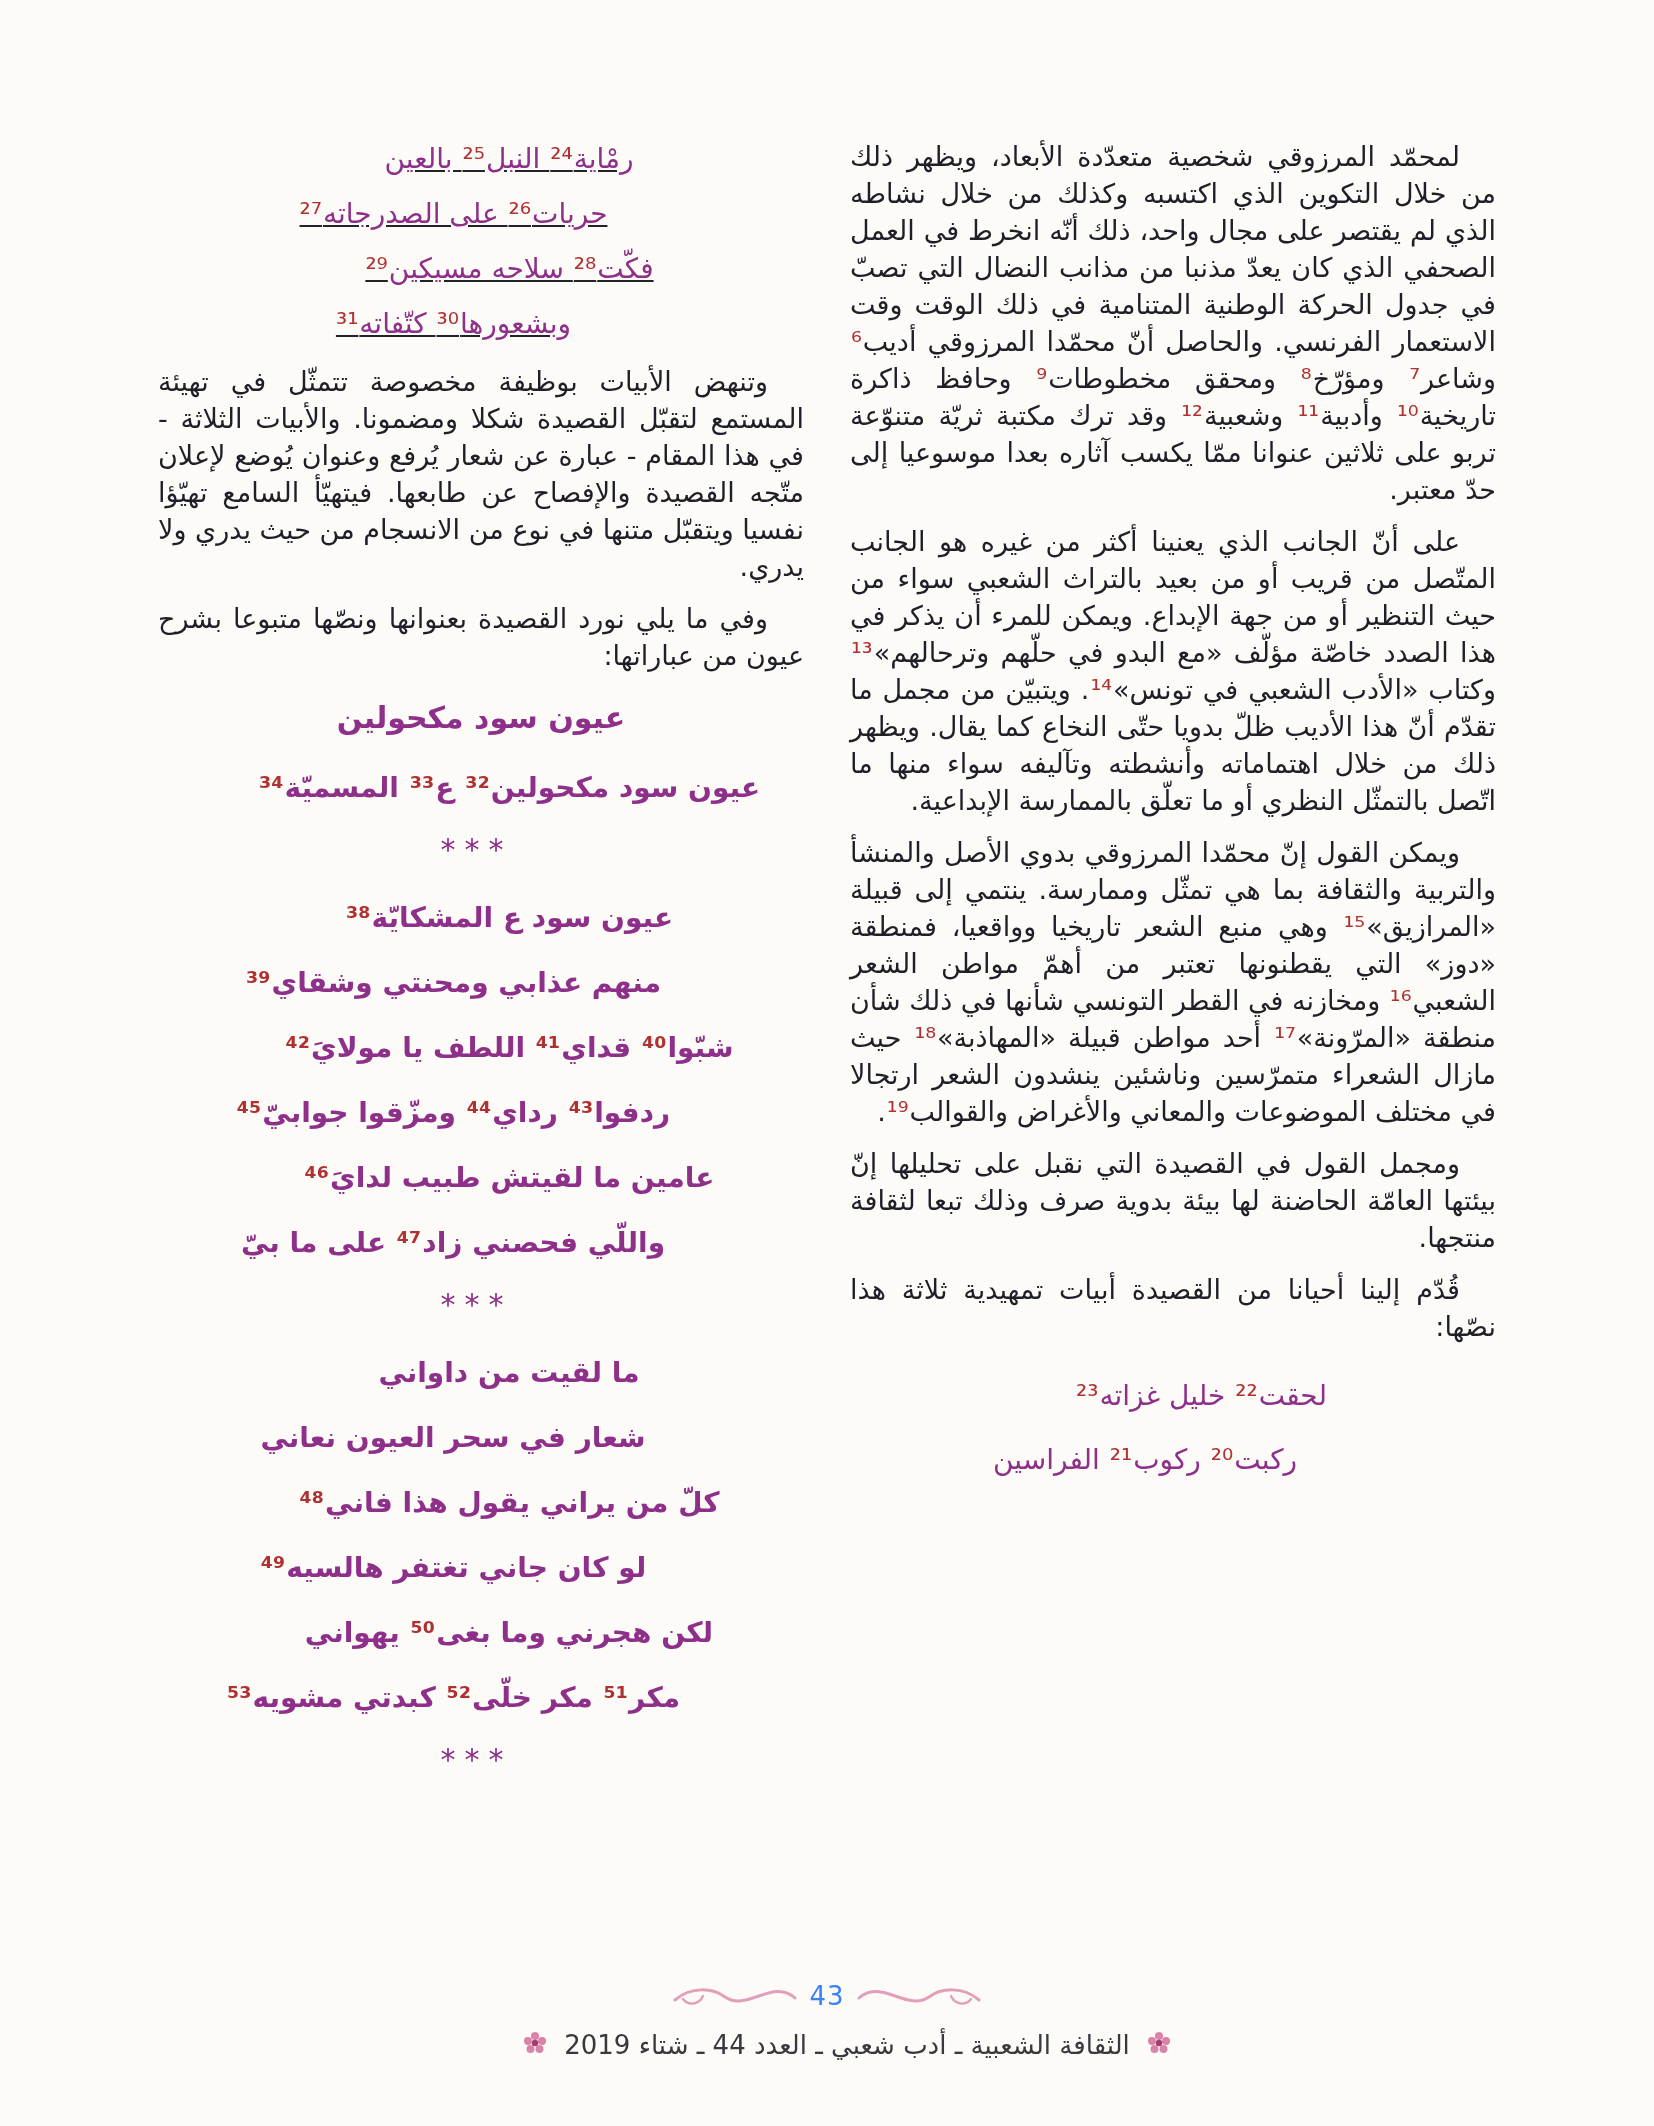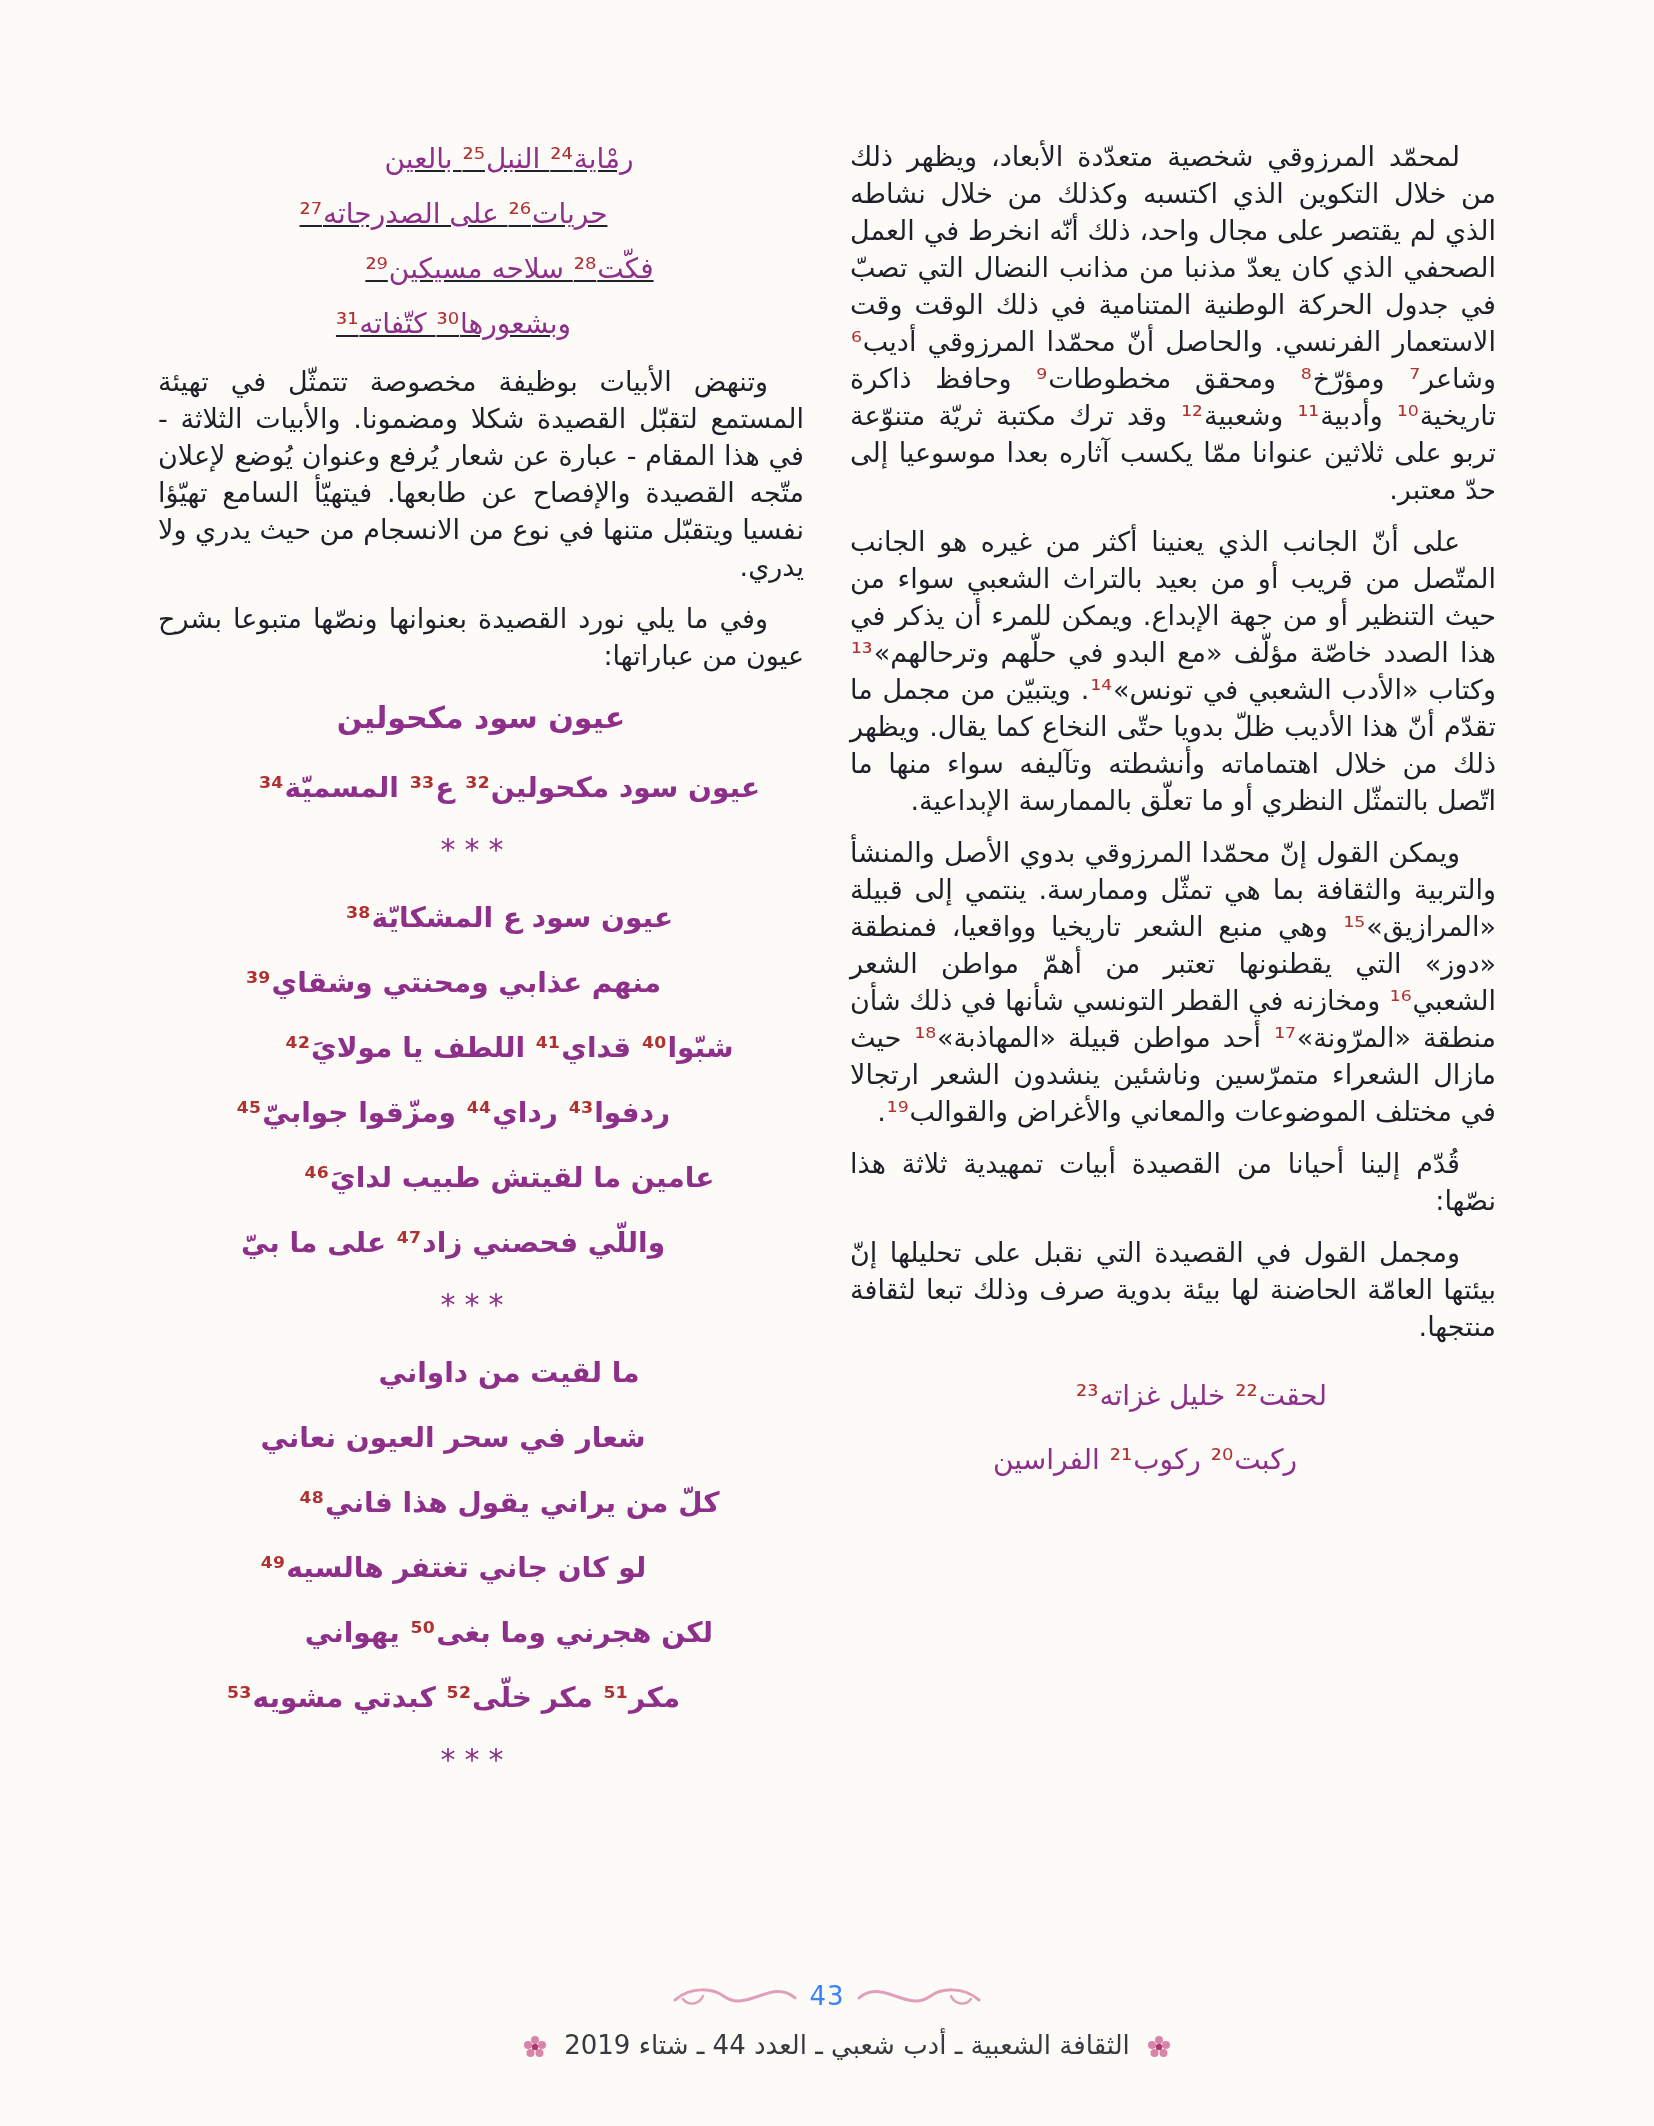--- a/index.html
+++ b/index.html
@@ -64,39 +64,39 @@
   .fn { color:#b03131; padding:0 1px; }
 
   
   .footer { position:absolute; left:0; right:0; bottom:66px; }
   .ornament-row {
     display:flex; align-items:center; justify-content:center;
     gap:10px; margin-bottom:14px; direction:ltr;
   }
   .page-number { font-size:26px; color:#3b82f6; letter-spacing:1px; }
   .footer-line {
-    display:flex; align-items:flex-end; justify-content:center; gap:16px;
+    display:flex; align-items:flex-start; justify-content:center; gap:16px;
     font-size:26px; color:#38383f;padding-left:40px;
   }
   .flower { flex:0 0 auto; }
   .swirl { flex:0 0 auto; }
 </style>
 </head>
 <body>
 
 <div class="page">
 
   <div class="columns">
 
     <section class="col">
       <p class="body-par">لمحمّد المرزوقي شخصية متعدّدة الأبعاد، ويظهر ذلك من خلال التكوين الذي اكتسبه وكذلك من خلال نشاطه الذي لم يقتصر على مجال واحد، ذلك أنّه انخرط في العمل الصحفي الذي كان يعدّ مذنبا من مذانب النضال التي تصبّ في جدول الحركة الوطنية المتنامية في ذلك الوقت وقت الاستعمار الفرنسي. والحاصل أنّ محمّدا المرزوقي أديب<span class="fn">⁶</span> وشاعر<span class="fn">⁷</span> ومؤرّخ<span class="fn">⁸</span> ومحقق مخطوطات<span class="fn">⁹</span> وحافظ ذاكرة تاريخية<span class="fn">¹⁰</span> وأدبية<span class="fn">¹¹</span> وشعبية<span class="fn">¹²</span> وقد ترك مكتبة ثريّة متنوّعة تربو على ثلاثين عنوانا ممّا يكسب آثاره بعدا موسوعيا إلى حدّ معتبر.</p>
       <p class="body-par">على أنّ الجانب الذي يعنينا أكثر من غيره هو الجانب المتّصل من قريب أو من بعيد بالتراث الشعبي سواء من حيث التنظير أو من جهة الإبداع. ويمكن للمرء أن يذكر في هذا الصدد خاصّة مؤلّف «مع البدو في حلّهم وترحالهم»<span class="fn">¹³</span> وكتاب «الأدب الشعبي في تونس»<span class="fn">¹⁴</span>. ويتبيّن من مجمل ما تقدّم أنّ هذا الأديب ظلّ بدويا حتّى النخاع كما يقال. ويظهر ذلك من خلال اهتماماته وأنشطته وتآليفه سواء منها ما اتّصل بالتمثّل النظري أو ما تعلّق بالممارسة الإبداعية.</p>
       <p class="body-par">ويمكن القول إنّ محمّدا المرزوقي بدوي الأصل والمنشأ والتربية والثقافة بما هي تمثّل وممارسة. ينتمي إلى قبيلة «المرازيق»<span class="fn">¹⁵</span> وهي منبع الشعر تاريخيا وواقعيا، فمنطقة «دوز» التي يقطنونها تعتبر من أهمّ مواطن الشعر الشعبي<span class="fn">¹⁶</span> ومخازنه في القطر التونسي شأنها في ذلك شأن منطقة «المرّونة»<span class="fn">¹⁷</span> أحد مواطن قبيلة «المهاذبة»<span class="fn">¹⁸</span> حيث مازال الشعراء متمرّسين وناشئين ينشدون الشعر ارتجالا في مختلف الموضوعات والمعاني والأغراض والقوالب<span class="fn">¹⁹</span>.</p>
+      <p class="body-par">ومجمل القول في القصيدة التي نقبل على تحليلها إنّ بيئتها العامّة الحاضنة لها بيئة بدوية صرف وذلك تبعا لثقافة منتجها.</p>
       <p class="body-par">قُدّم إلينا أحيانا من القصيدة أبيات تمهيدية ثلاثة هذا نصّها:</p>
-      <p class="body-par">ومجمل القول في القصيدة التي نقبل على تحليلها إنّ بيئتها العامّة الحاضنة لها بيئة بدوية صرف وذلك تبعا لثقافة منتجها.</p>
       <div class="main-verses">
         <div class="verse">لحقت<span class="fn">²²</span> خليل غزاته<span class="fn">²³</span></div>
         <div class="verse">ركبت<span class="fn">²⁰</span> ركوب<span class="fn">²¹</span> الفراسين</div>
       </div>
     </section>
 
     <section class="col">
       <div class="intro-verses">
         <div class="verse">رمْاية<span class="fn">²⁴</span> النبل<span class="fn">²⁵</span> بالعين</div>
         <div class="verse">حريات<span class="fn">²⁶</span> على الصدرجاته<span class="fn">²⁷</span></div>

